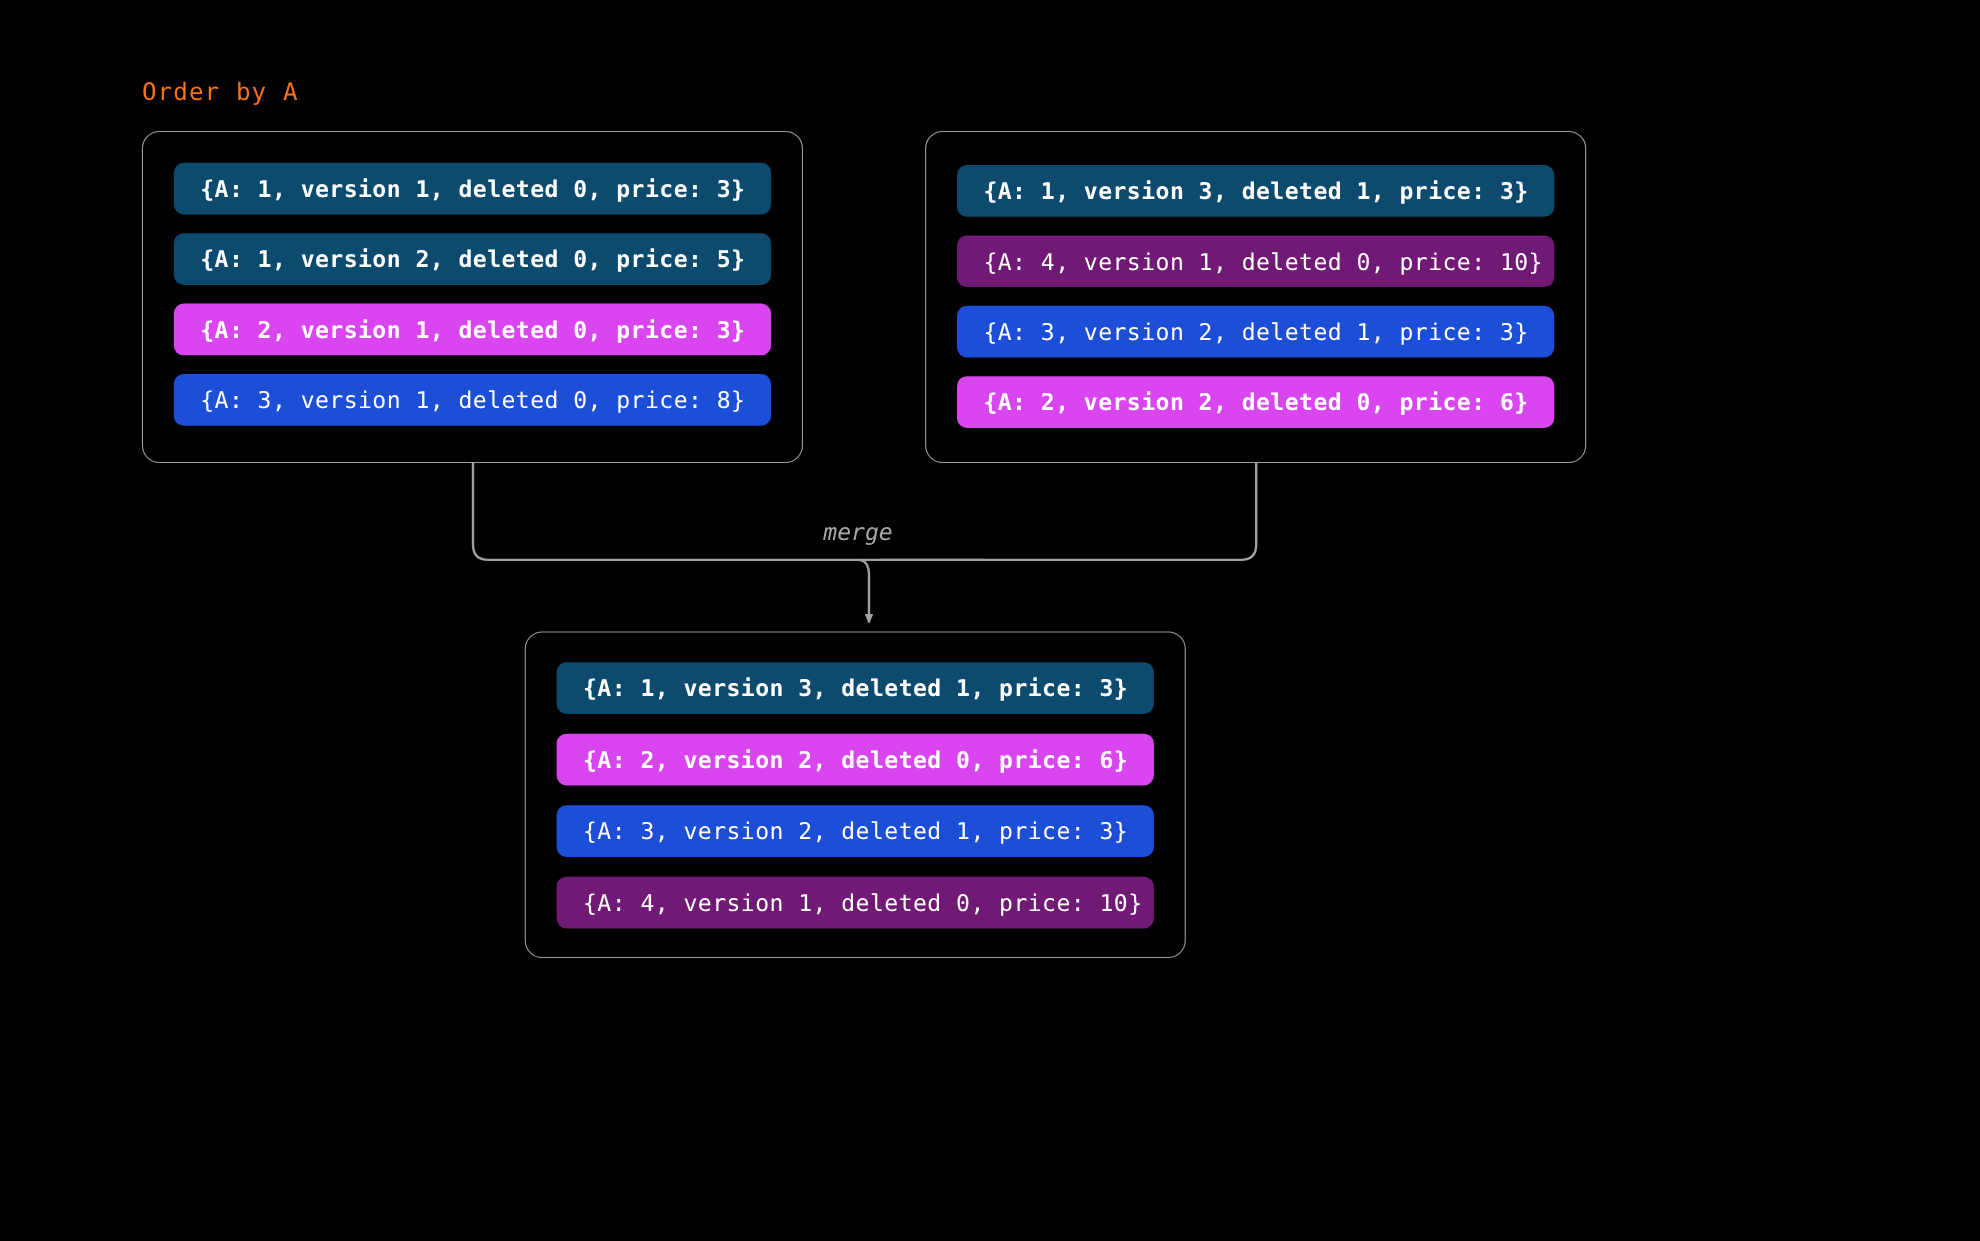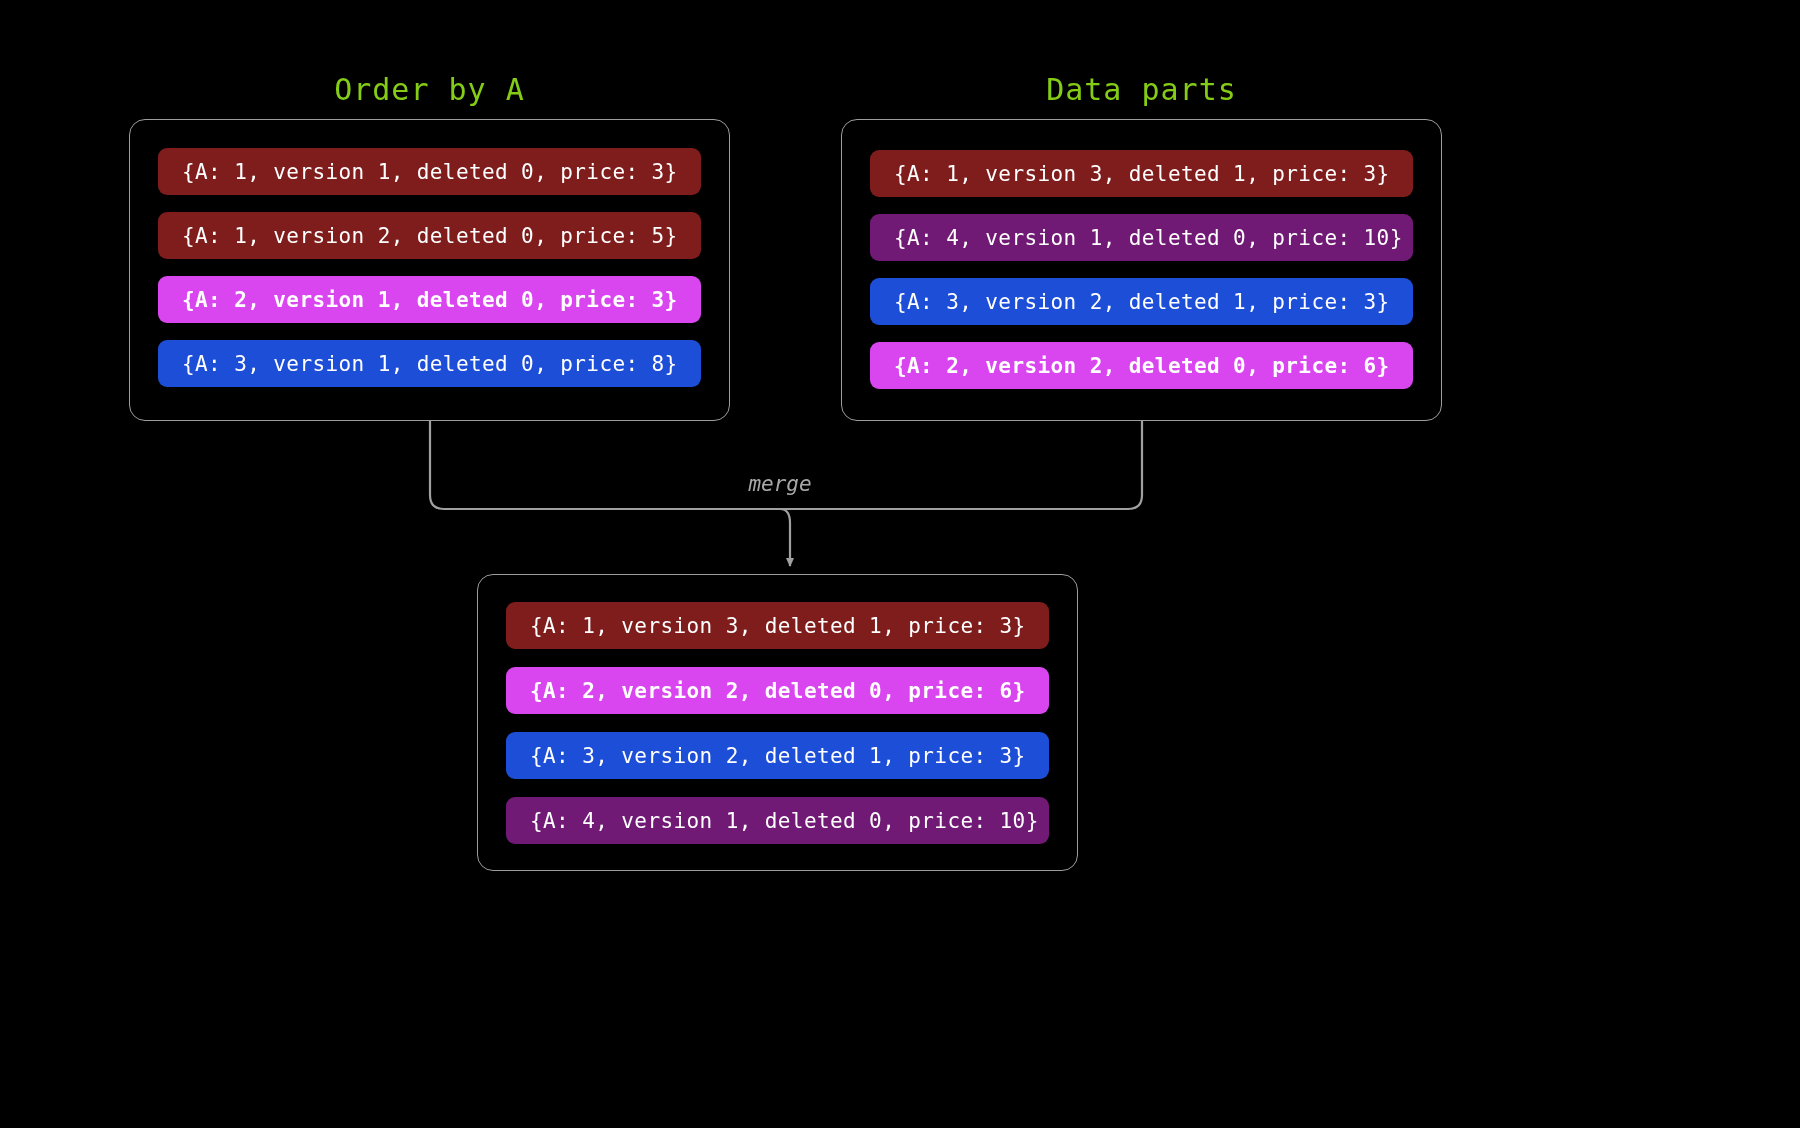--- a/index.html
+++ b/index.html
@@ -1,35 +1,35 @@
 <!DOCTYPE html>
 <html><head>
 <meta charset="utf-8">
 <style>
   html,body{margin:0;padding:0;background:#000;}
   body{width:1800px;height:1128px;position:relative;overflow:hidden;
        font-family:"DejaVu Sans Mono","Liberation Mono",monospace;}
   .stage{position:absolute;inset:0;}
 
   .panel-title{
-    position:absolute;color:#84cc16;font-size:30px;letter-spacing:1px;
-    white-space:nowrap;text-align:center;
+    position:absolute;color:#f97316;font-size:22px;letter-spacing:1px;
+    white-space:nowrap;
   }
   .box{
     position:absolute;border:1.6px solid #9d9d9d;border-radius:16px;
     box-sizing:border-box;background:transparent;
   }
   .rows{position:absolute;left:0;right:0;top:0;display:flex;
         flex-direction:column;align-items:stretch;}
   .pill{
     border-radius:9px;color:#ffffff;font-size:21px;letter-spacing:.4px;
     display:flex;align-items:center;box-sizing:border-box;
     white-space:nowrap;
   }
-  .c-blue{background:#7f1d1d;}
+  .c-blue{background:#0c4a6e;font-weight:bold;}
   .c-green{background:#d946ef;font-weight:bold;}
   .c-red{background:#1d4ed8;}
   .c-purple{background:#701a75;}
 
   
   #box-left{left:129px;top:119px;width:601px;height:302px;}
   #box-left .rows{padding:28px 0 0 0;}
   #box-left .pill{height:47px;margin:0 28px 17px 28px;padding-left:24px;}
 
   
@@ -52,21 +52,20 @@
   #connector{position:absolute;left:0;top:0;width:1800px;height:1128px;
              pointer-events:none;}
 </style>
 </head>
 <body>
 
 <div class="stage">
 
   <div class="panel-title" id="title-left">Order by A</div>
 
-  <div class="panel-title" id="title-right">Data parts</div>
 
   <div class="box" id="box-left">
     <div class="rows">
         <div class="pill c-blue">{A: 1, version 1, deleted 0, price: 3}</div>
         <div class="pill c-blue">{A: 1, version 2, deleted 0, price: 5}</div>
         <div class="pill c-green">{A: 2, version 1, deleted 0, price: 3}</div>
         <div class="pill c-red">{A: 3, version 1, deleted 0, price: 8}</div>
       </div>
   </div>
 

